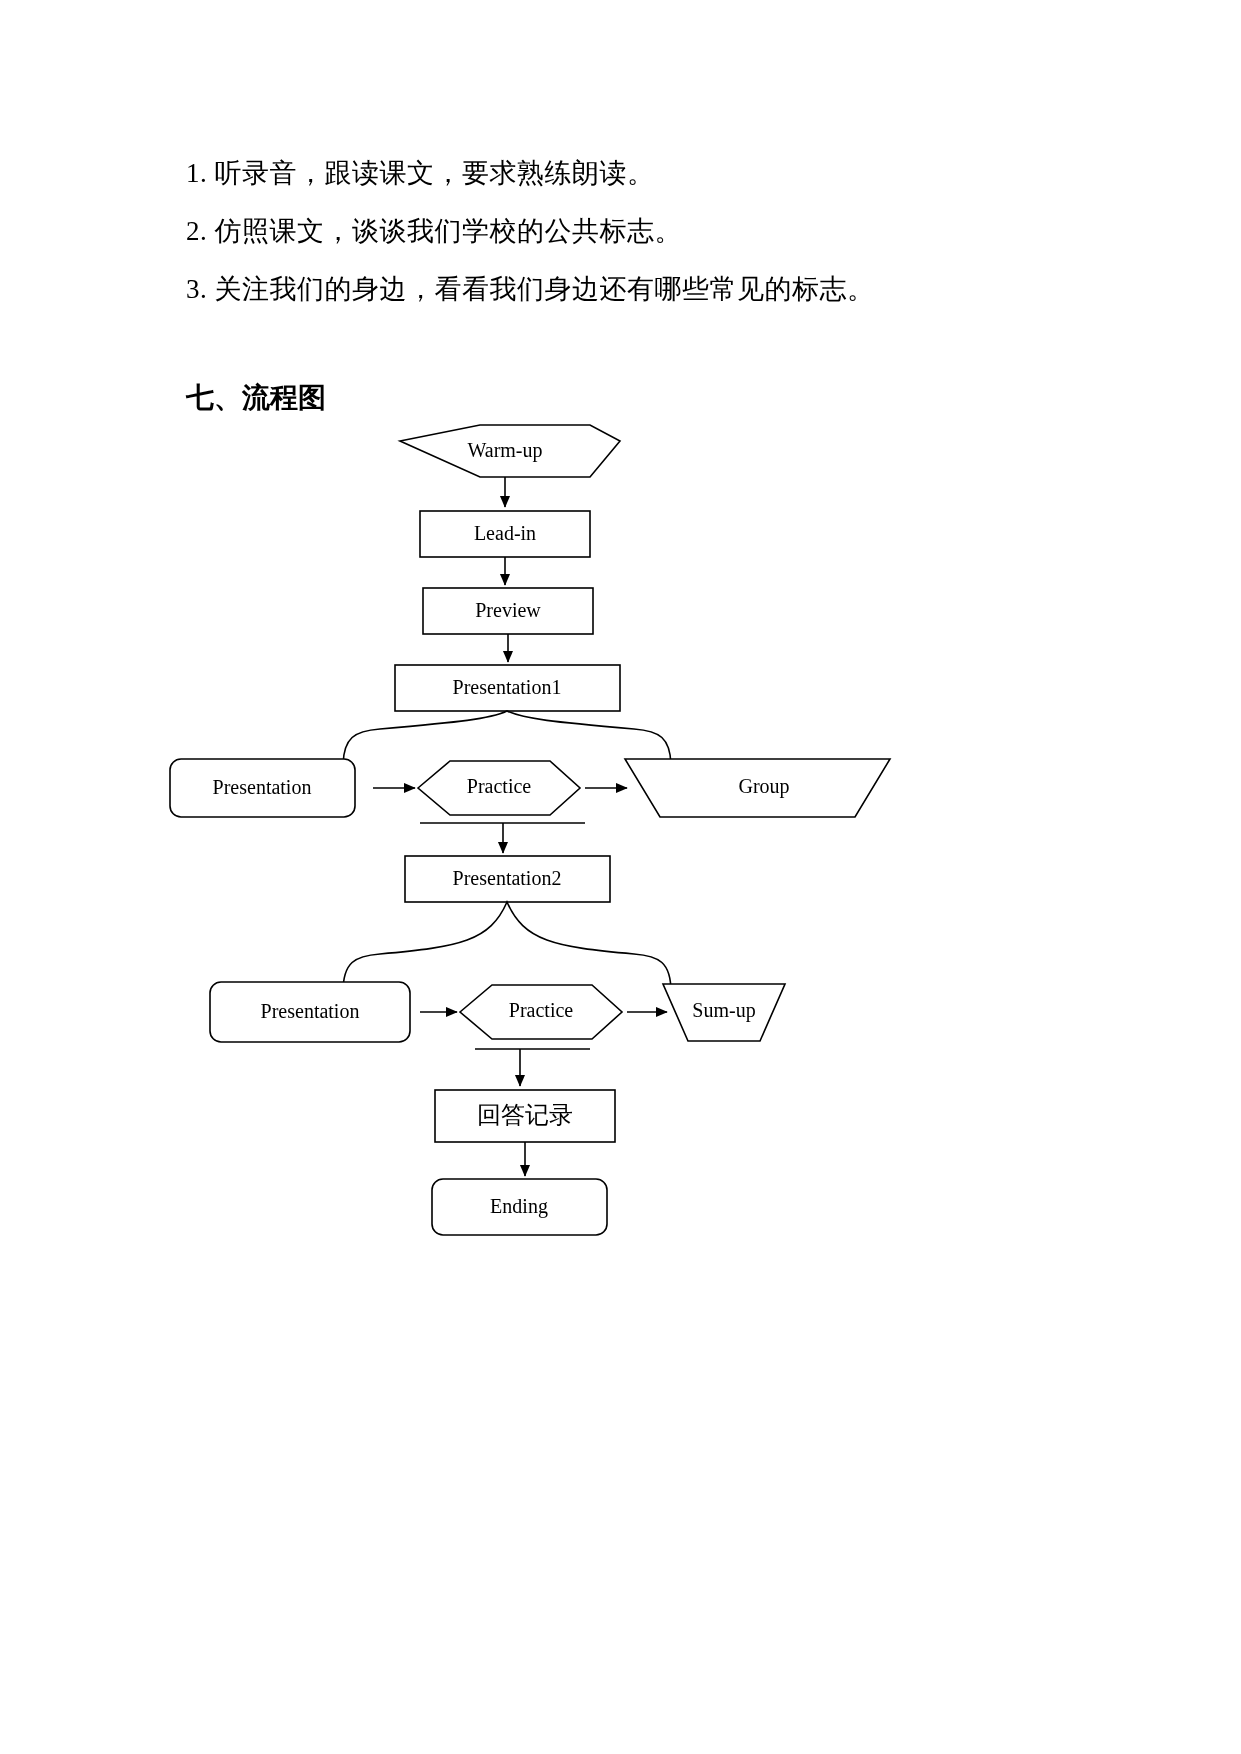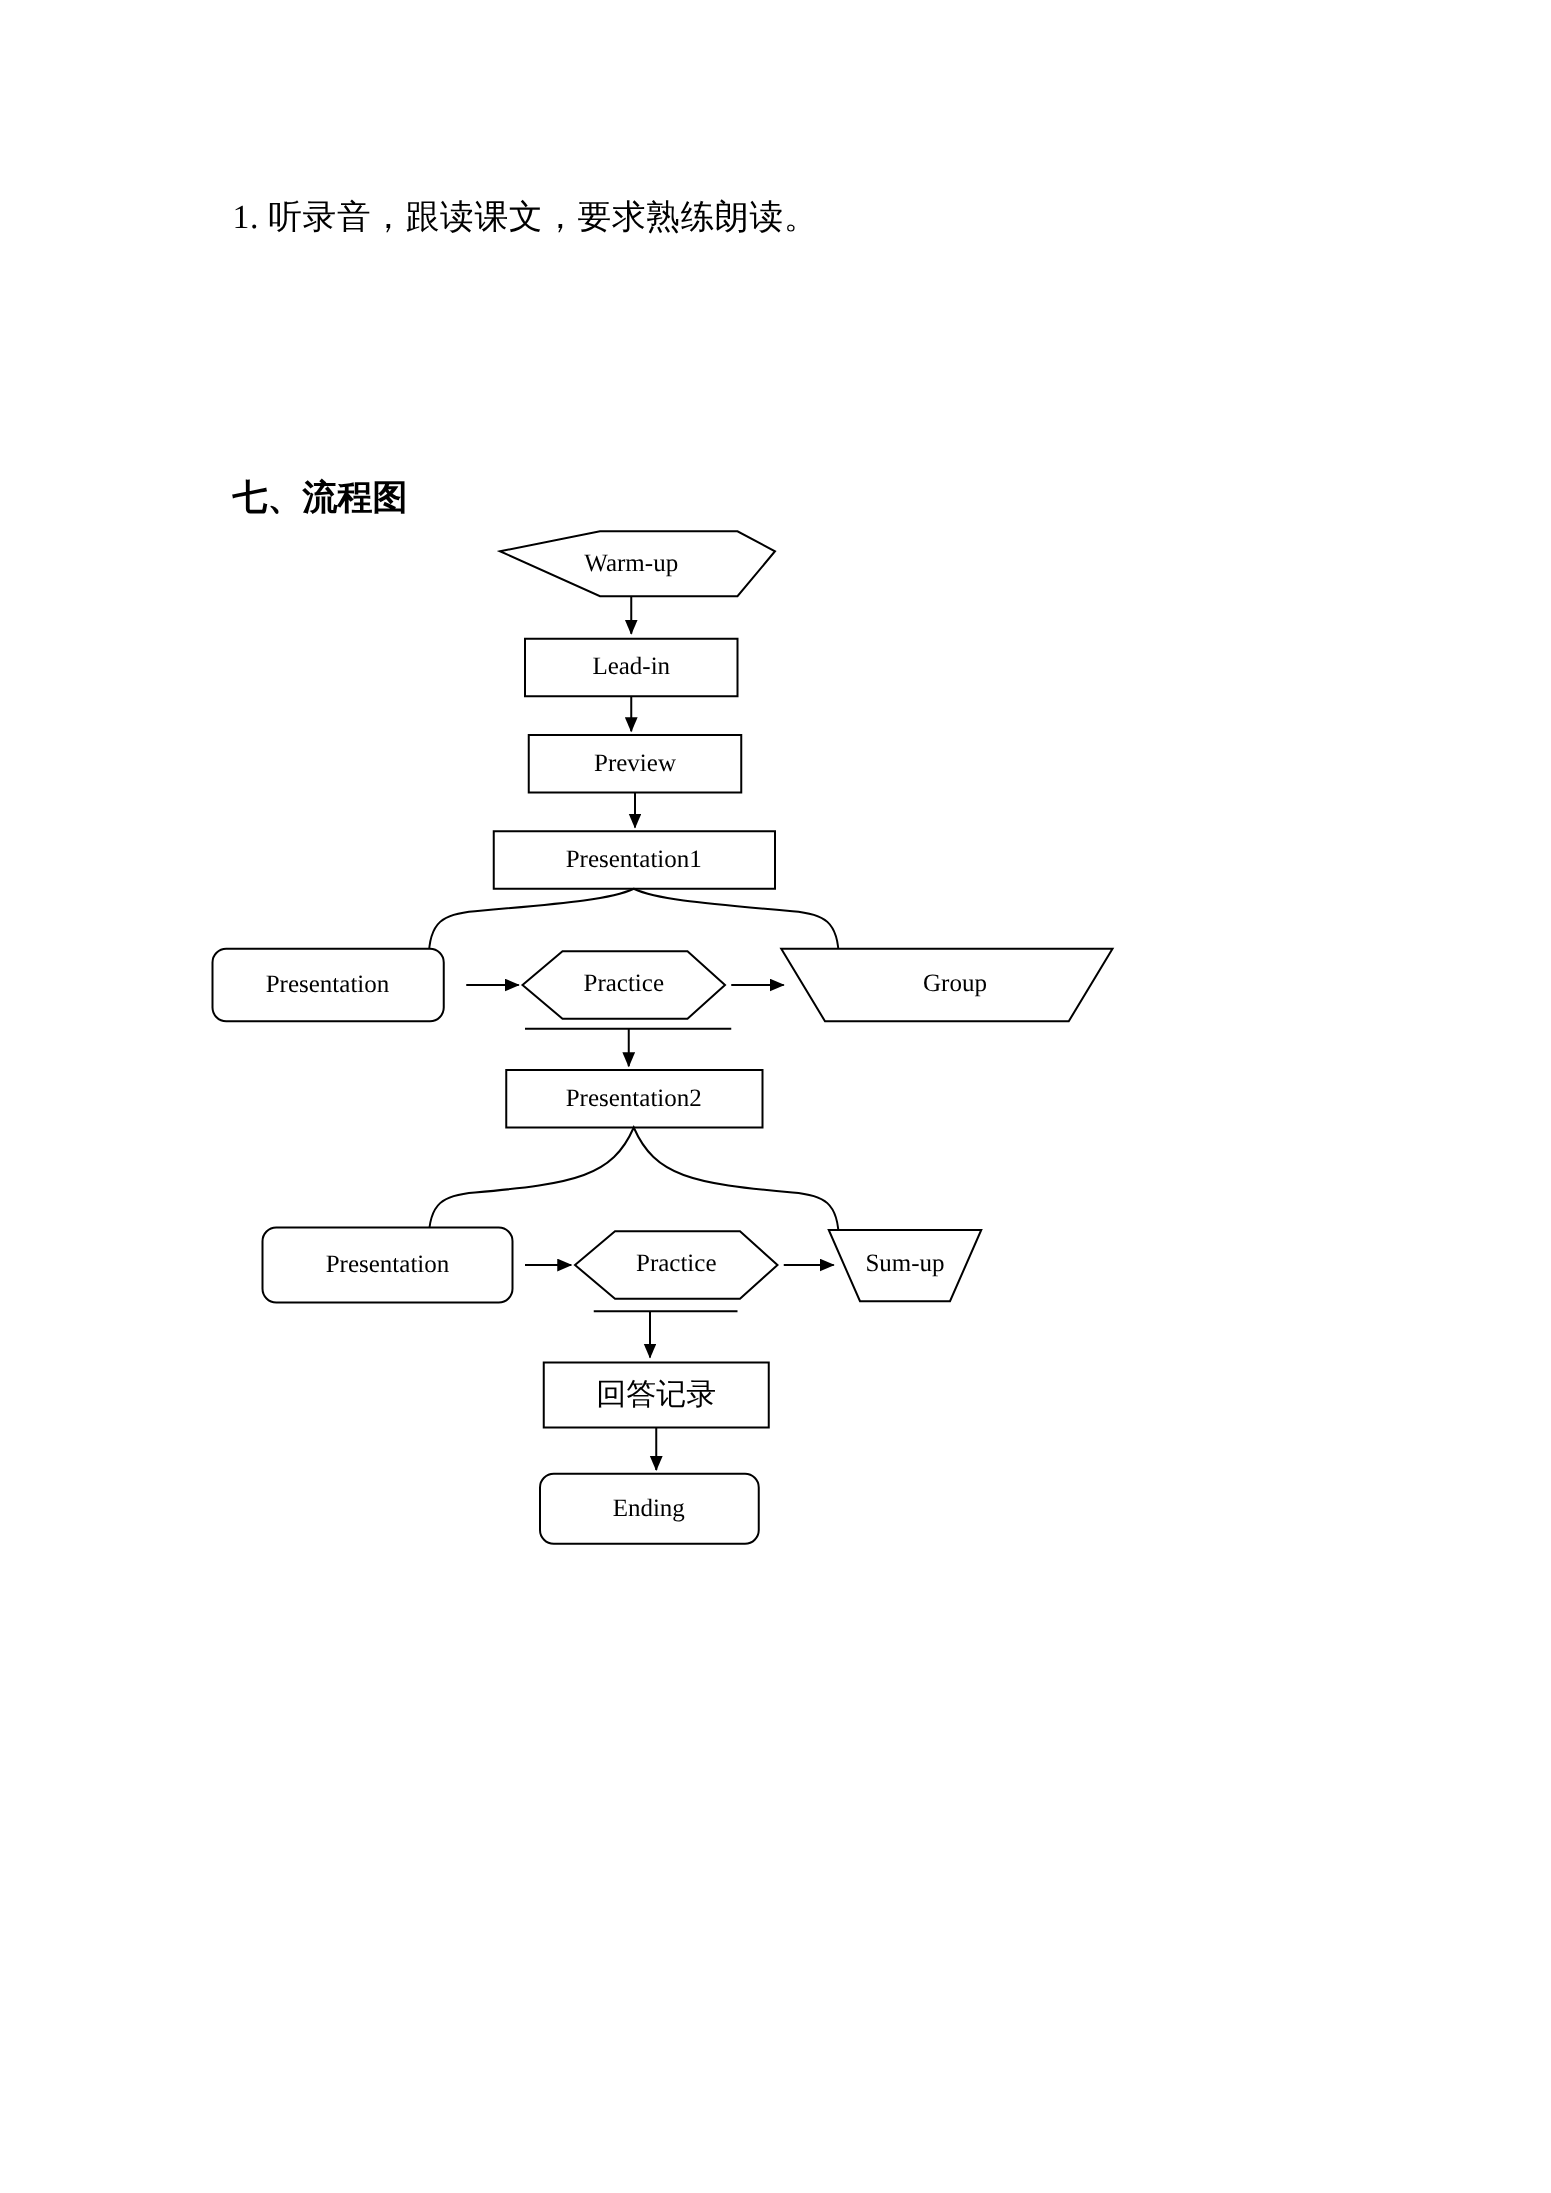--- a/index.html
+++ b/index.html
@@ -81,20 +81,22 @@
     fill: none;
   }
 </style>
 </head>
 <body>
 
 <div class="page">
 
   <div class="text-block">
     <div class="text-line">1. 听录音，跟读课文，要求熟练朗读。</div>
+    <div class="text-line">2. 仿照课文，谈谈我们学校的公共标志。</div>
+    <div class="text-line">3. 关注我们的身边，看看我们身边还有哪些常见的标志。</div>
   </div>
 
   <div class="section-heading">七、流程图</div>
 
   <div class="flow-wrap">
     <svg class="flow" width="980" height="850" viewBox="0 0 980 850" xmlns="http://www.w3.org/2000/svg">
       <defs>
         <marker id="arrow" markerWidth="9" markerHeight="9" refX="7" refY="3.2" orient="auto">
           <path d="M0,0 L7.5,3.2 L0,6.4 z" fill="#000"></path>
         </marker>

